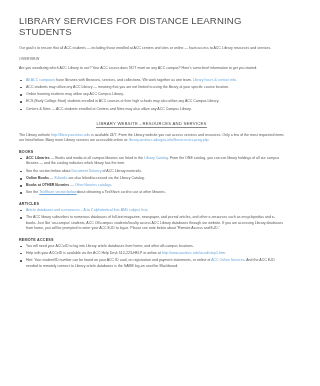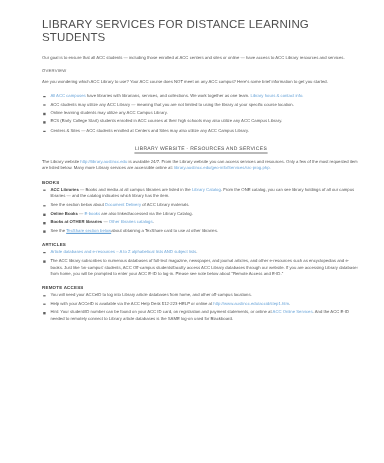--- a/index.html
+++ b/index.html
@@ -14,21 +14,20 @@
     font-family: "Liberation Sans", sans-serif;
     color: #3b3b3b;
   }
   .page {
     width: 298px;
     height: 386px;
     box-sizing: border-box;
     padding: 16px 14px 0 19px;
     background: #ffffff;
     position: relative;
-    margin-left: 16px;
   }
   .doc-title {
     font-size: 9.6px;
     letter-spacing: 0.15px;
     color: #4d4d4d;
     font-weight: 400;
     margin: 0 0 9px 0;
     line-height: 1.1;
   }
   p.body-text {

